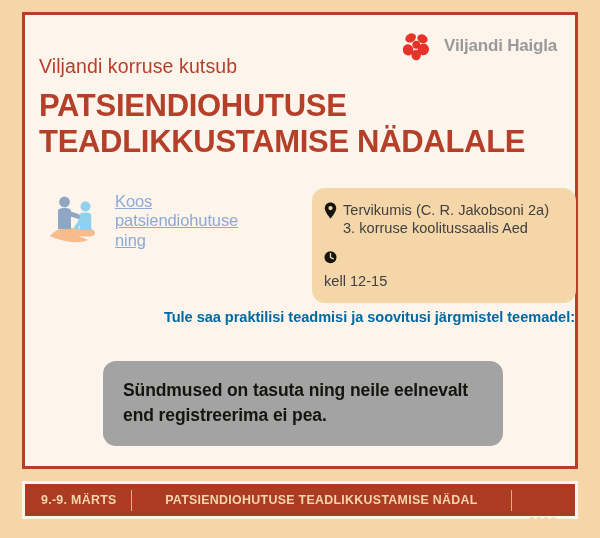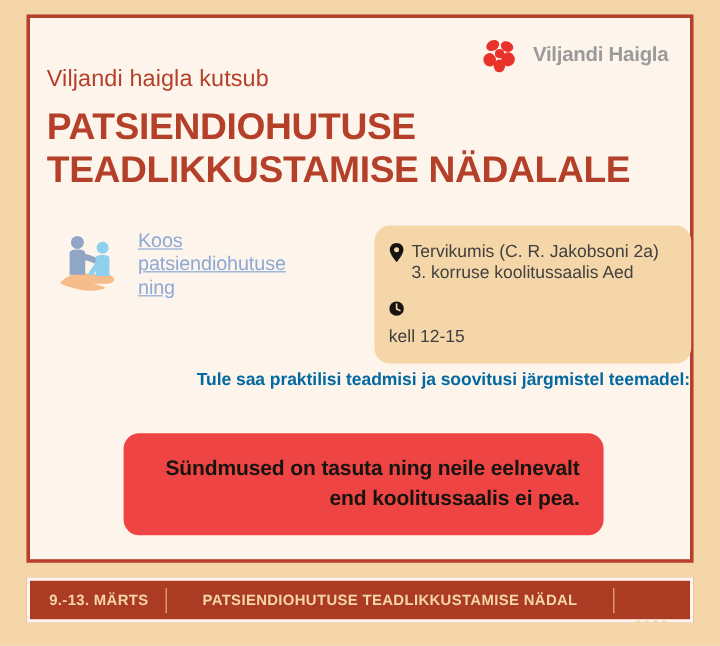--- a/index.html
+++ b/index.html
@@ -131,24 +131,24 @@
     letter-spacing: -0.05px;
   }
 
   
   #notice-box {
     position: absolute;
     left: 78px;
     top: 346px;
     width: 400px;
     box-sizing: border-box;
-    background: #ef4444;
+    background: #a3a3a3;
     border-radius: 13px;
     padding: 17px 20px 18px 20px;
-    text-align: right;
+    text-align: left;
   }
   #notice-box .nt-line {
     display: block;
     font-size: 17.5px;
     font-weight: bold;
     color: #16140f;
     line-height: 1.42;
     letter-spacing: -0.1px;
   }
 
@@ -207,21 +207,21 @@
           <ellipse cx="26.5" cy="11.5" rx="6.3" ry="5.0" transform="rotate(25 26.5 11.5)"></ellipse>
           <ellipse cx="9.5" cy="24.5" rx="6.2" ry="6.6" transform="rotate(-18 9.5 24.5)"></ellipse>
           <ellipse cx="27.5" cy="24.0" rx="6.6" ry="6.8" transform="rotate(16 27.5 24)"></ellipse>
           <ellipse cx="19.0" cy="30.5" rx="5.6" ry="6.2"></ellipse>
           <circle cx="19.2" cy="18.5" r="4.6"></circle>
         </g>
       </svg>
       <div id="brand-name">Viljandi Haigla</div>
     </div>
 
-    <div id="eyebrow">Viljandi haigla kutsub</div>
+    <div id="eyebrow">Viljandi korruse kutsub</div>
 
     <div id="headline">
       <span class="hl-line">PATSIENDIOHUTUSE</span>
       <span class="hl-line">TEADLIKKUSTAMISE NÄDALALE</span>
     </div>
 
     <div id="campaign-logo">
       <svg id="campaign-mark" viewBox="0 0 62 62" aria-hidden="true">
 
         <path d="M3 46 C9 39 17 37 24 38 L42 39 C46 39 48 41 48 43 C48 45 46 46.5 42.5 46.5 L31 46.5 C35 47.5 39 48.5 41 50 C36 52.5 26 53 18 51 C11 49.3 6 47.8 3 46 Z" fill="#f6bc8b"></path>
@@ -263,26 +263,26 @@
           <span>kell 12-15</span>
         </div>
       </div>
 
     </div>
 
     <div id="invite-line">Tule saa praktilisi teadmisi ja soovitusi järgmistel teemadel:</div>
 
     <div id="notice-box">
       <span class="nt-line">Sündmused on tasuta ning neile eelnevalt</span>
-      <span class="nt-line">end koolitussaalis ei pea.</span>
+      <span class="nt-line">end registreerima ei pea.</span>
     </div>
 
   </div>
 
   <div id="footer-bar">
-    <div id="footer-dates">9.-13. MÄRTS</div>
+    <div id="footer-dates">9.-9. MÄRTS</div>
     <div class="footer-sep"></div>
     <div id="footer-campaign">PATSIENDIOHUTUSE TEADLIKKUSTAMISE NÄDAL</div>
     <div class="footer-sep"></div>
     <div id="footer-year">2026</div>
   </div>
 
 </div>
 
 </body></html>

